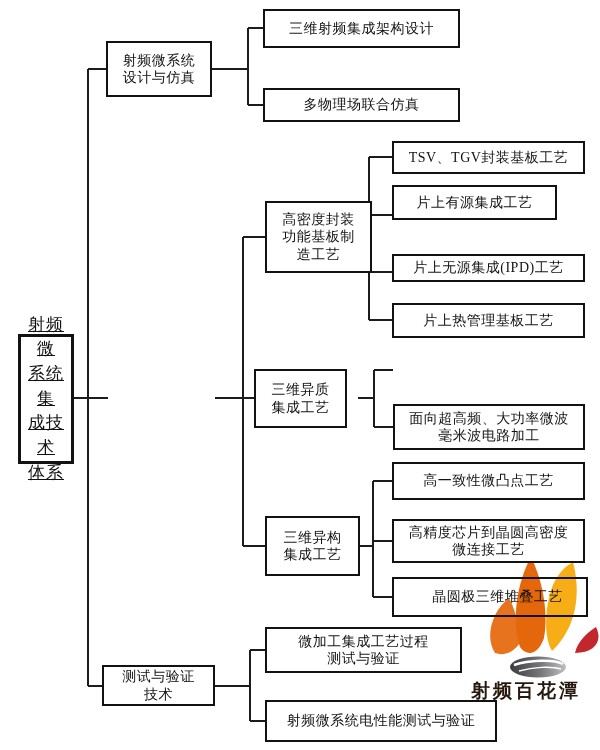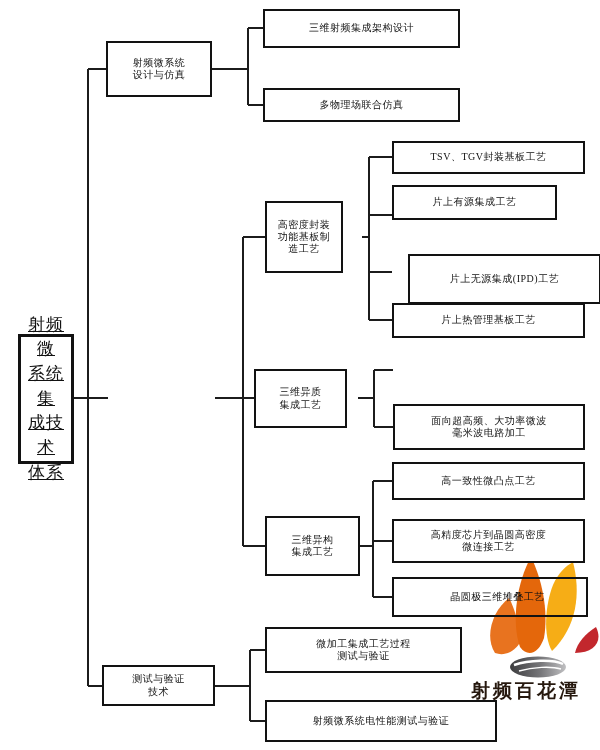--- a/index.html
+++ b/index.html
@@ -10,21 +10,21 @@
   #wires{position:absolute;left:0;top:0;z-index:0;}
   #logo{position:absolute;left:0;top:0;z-index:1;}
   .box{
     position:absolute;z-index:2;box-sizing:border-box;
     border:2px solid #121212;background:#ffffff;
     display:flex;align-items:center;justify-content:center;
     color:#121212;
   }
   .box span{
     display:block;white-space:pre-line;text-align:center;
-    font-size:10px;line-height:1.22;letter-spacing:0.5px;
+    font-size:14px;line-height:1.22;letter-spacing:0.5px;
   }
   .box.transparent{background:transparent;padding-left:15px;}
   .box.root{border-width:3px;}
   .box.root span{font-size:17px;line-height:1.45;letter-spacing:1px;text-decoration:underline;}
   #wordmark{
     position:absolute;z-index:2;left:471px;top:678px;width:132px;
     font-family:"Liberation Sans","DejaVu Sans",sans-serif;
     font-weight:bold;font-size:19px;letter-spacing:3px;color:#26180E;
     white-space:nowrap;
   }
@@ -82,32 +82,32 @@
 设计与仿真</span>
   </div>
   <div class="box" style="left:263px;top:9px;width:197px;height:39px">
     <span>三维射频集成架构设计</span>
   </div>
   <div class="box" style="left:263px;top:88px;width:197px;height:34px">
     <span>多物理场联合仿真</span>
   </div>
 
 
-  <div class="box" style="left:265px;top:201px;width:78px;height:72px">
+  <div class="box" style="left:265px;top:201px;width:107px;height:72px">
     <span>高密度封装
 功能基板制
 造工艺</span>
   </div>
   <div class="box" style="left:392px;top:141px;width:193px;height:33px">
     <span>TSV、TGV封装基板工艺</span>
   </div>
   <div class="box" style="left:392px;top:185px;width:165px;height:35px">
     <span>片上有源集成工艺</span>
   </div>
-  <div class="box" style="left:408px;top:254px;width:193px;height:50px">
+  <div class="box" style="left:392px;top:254px;width:193px;height:28px">
     <span>片上无源集成(IPD)工艺</span>
   </div>
   <div class="box" style="left:392px;top:303px;width:193px;height:35px">
     <span>片上热管理基板工艺</span>
   </div>
 
   <div class="box" style="left:254px;top:369px;width:93px;height:59px">
     <span>三维异质
 集成工艺</span>
   </div>

